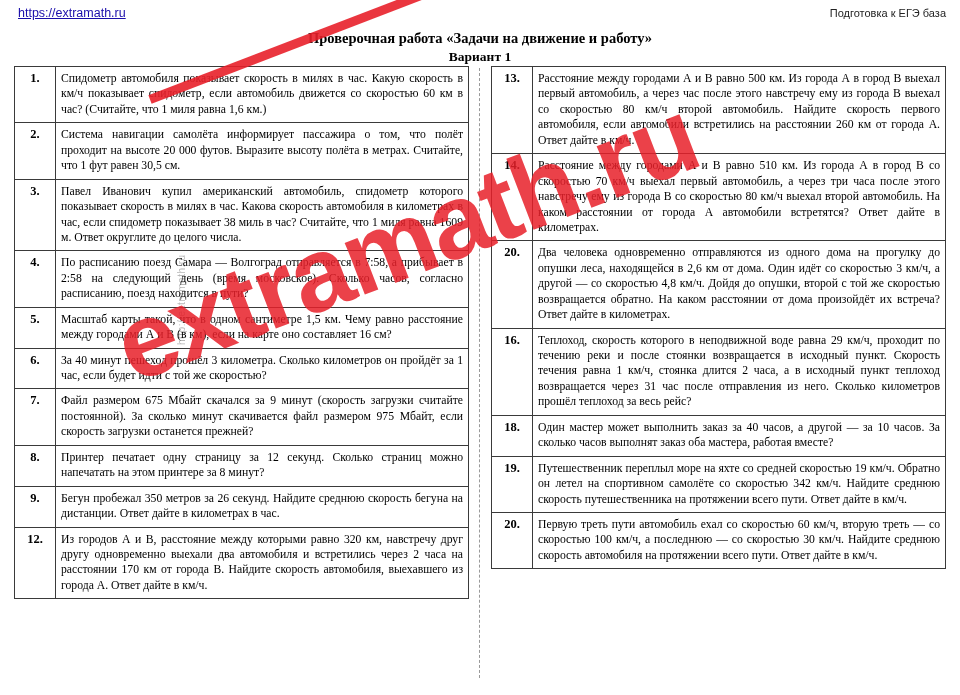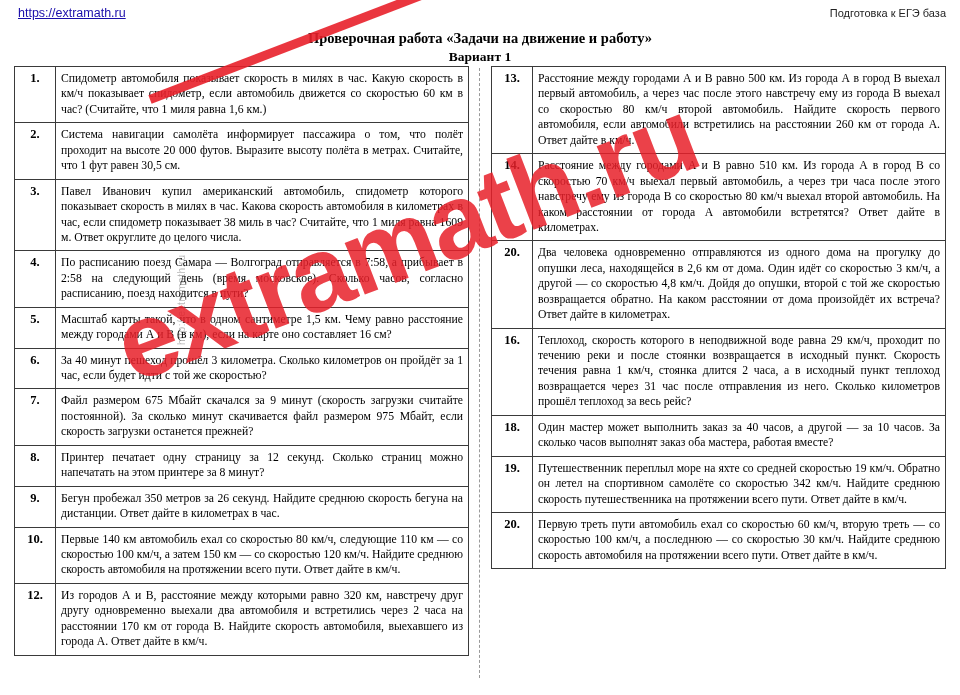--- a/index.html
+++ b/index.html
@@ -211,24 +211,20 @@
           </tr>
           <tr>
             <td class="num">8.</td>
             <td class="body">Принтер печатает одну страницу за 12 секунд. Сколько страниц можно напечатать на этом принтере за 8 минут?</td>
           </tr>
           <tr>
             <td class="num">9.</td>
             <td class="body">Бегун пробежал 350 метров за 26 секунд. Найдите среднюю скорость бегуна на дистанции. Ответ дайте в километрах в час.</td>
           </tr>
           <tr>
-            <td class="num">10.</td>
-            <td class="body">Первые 140 км автомобиль ехал со скоростью 80 км/ч, следующие 110 км — со скоростью 100 км/ч, а затем 150 км — со скоростью 120 км/ч. Найдите среднюю скорость автомобиля на протяжении всего пути. Ответ дайте в км/ч.</td>
-          </tr>
-          <tr>
             <td class="num">12.</td>
             <td class="body">Из городов А и В, расстояние между которыми равно 320 км, навстречу друг другу одновременно выехали два автомобиля и встретились через 2 часа на расстоянии 170 км от города В. Найдите скорость автомобиля, выехавшего из города А. Ответ дайте в км/ч.</td>
           </tr>
         </tbody>
       </table>
     </div>
 
     <div class="col">
       <table class="tasks">
         <tbody>

